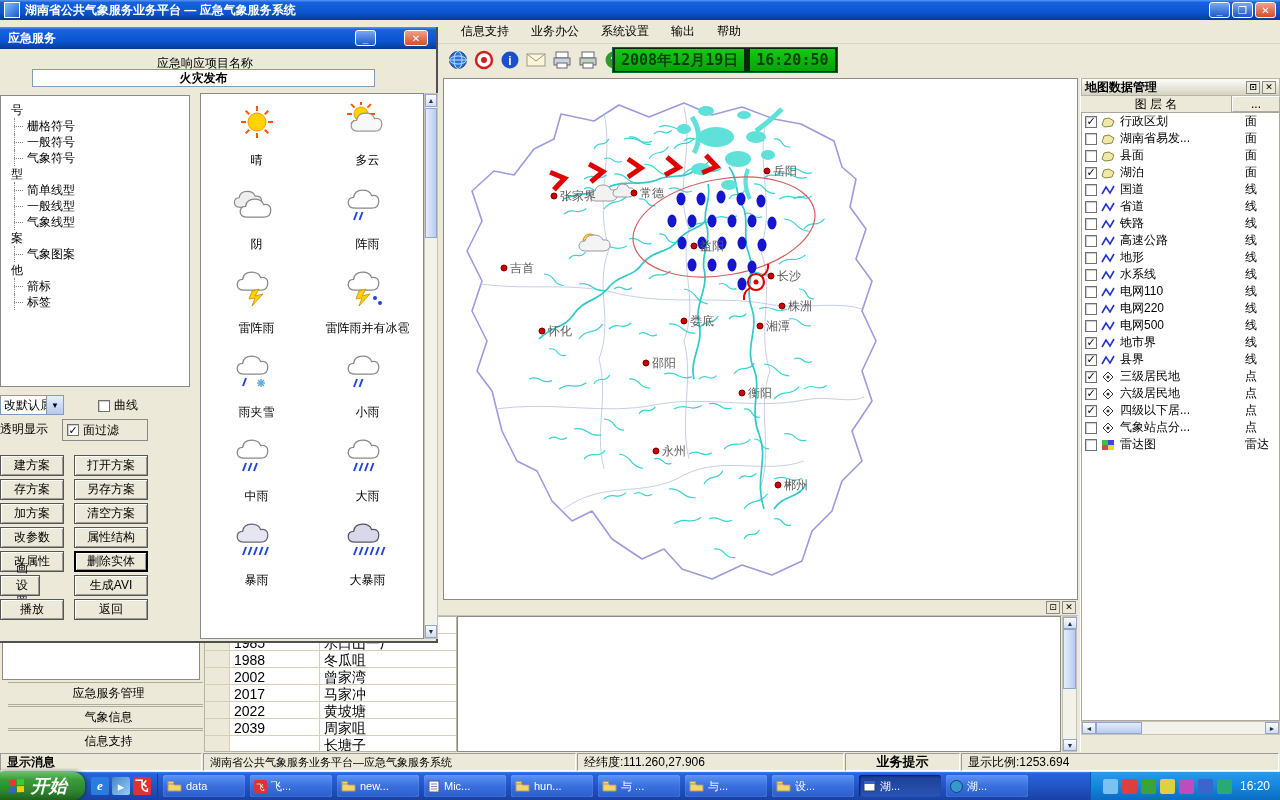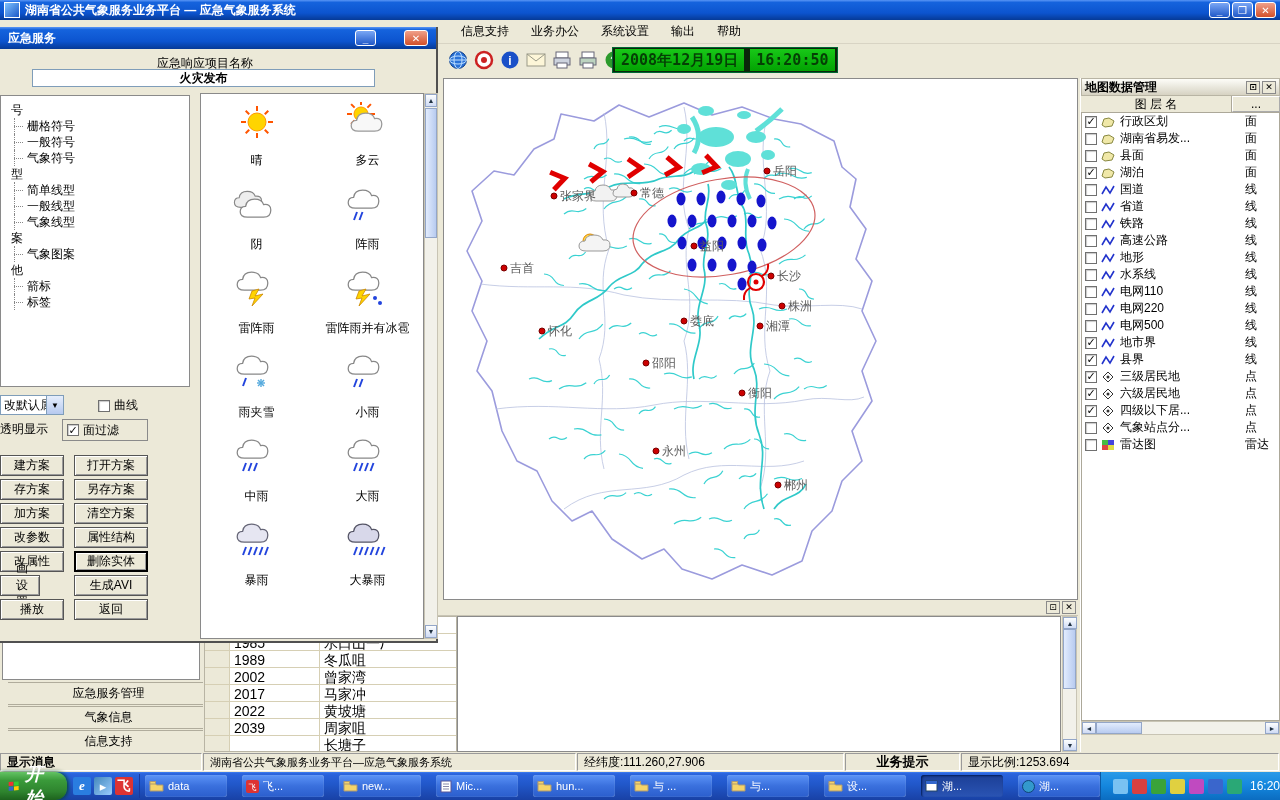--- a/index.html
+++ b/index.html
@@ -75,21 +75,21 @@
     display:flex;align-items:center;padding:0 6px;box-sizing:border-box;white-space:nowrap;overflow:hidden;}
   
   .taskbar{left:0;top:772px;width:1280px;height:28px;z-index:60;
     background:linear-gradient(180deg,#3e7ff2 0%,#2a63dd 6%,#2157c9 45%,#1941a5 100%);display:flex;align-items:center;}
   .startbtn{height:28px;padding:0 18px 0 8px;display:flex;align-items:center;gap:5px;color:#fff;font-weight:bold;
     font-style:italic;font-size:18px;border-radius:0 12px 12px 0;
     background:linear-gradient(180deg,#63c363 0%,#3a9a3a 30%,#2e842e 70%,#1d621d 100%);box-shadow:1px 0 4px #042;}
   .ql{display:flex;align-items:center;gap:3px;padding:0 6px;border-right:1px solid #1839a0;height:24px;}
   .ql-ico{width:18px;height:18px;display:flex;align-items:center;justify-content:center;border-radius:2px;
     color:#fff;font-weight:bold;font-size:13px;}
-  #taskitems{display:flex;gap:15px;padding-left:5px;flex:1;}
+  #taskitems{display:flex;gap:5px;padding-left:5px;flex:1;}
   .task-btn{width:82px;height:22px;border-radius:3px;display:flex;align-items:center;gap:4px;padding:0 4px;
     background:linear-gradient(180deg,#5b93f7,#3a70dd 50%,#2b5ecd);box-shadow:inset 0 0 1px #bcd;
     color:#fff;font-size:11px;white-space:nowrap;overflow:hidden;box-sizing:border-box;}
   .task-btn.active{background:linear-gradient(180deg,#1c3f96,#2a54b4);box-shadow:inset 1px 1px 2px #021c57;}
   .tray{height:28px;display:flex;align-items:center;gap:4px;padding:0 10px 0 12px;
     background:linear-gradient(180deg,#2a9ae8 0%,#1486dd 50%,#0b6cc0 100%);border-left:1px solid #0a59a5;color:#fff;}
   .tray-ico{width:15px;height:15px;border-radius:2px;}
   .tray-clock{font-size:12px;color:#fff;margin-left:4px;}
   
   .dialog{left:0;top:27px;width:438px;height:616px;background:#ece9d8;z-index:50;
@@ -663,21 +663,21 @@
             <span class="dk-c1">1951</span>
             <span class="dk-c2">风羽村</span>
           </div>
           <div class="dk-row">
             <span class="dk-c0"></span>
             <span class="dk-c1">1985</span>
             <span class="dk-c2">水口山一厂</span>
           </div>
           <div class="dk-row">
             <span class="dk-c0"></span>
-            <span class="dk-c1">1989</span>
+            <span class="dk-c1">1988</span>
             <span class="dk-c2">冬瓜咀</span>
           </div>
           <div class="dk-row">
             <span class="dk-c0"></span>
             <span class="dk-c1">2002</span>
             <span class="dk-c2">曾家湾</span>
           </div>
           <div class="dk-row">
             <span class="dk-c0"></span>
             <span class="dk-c1">2017</span>

